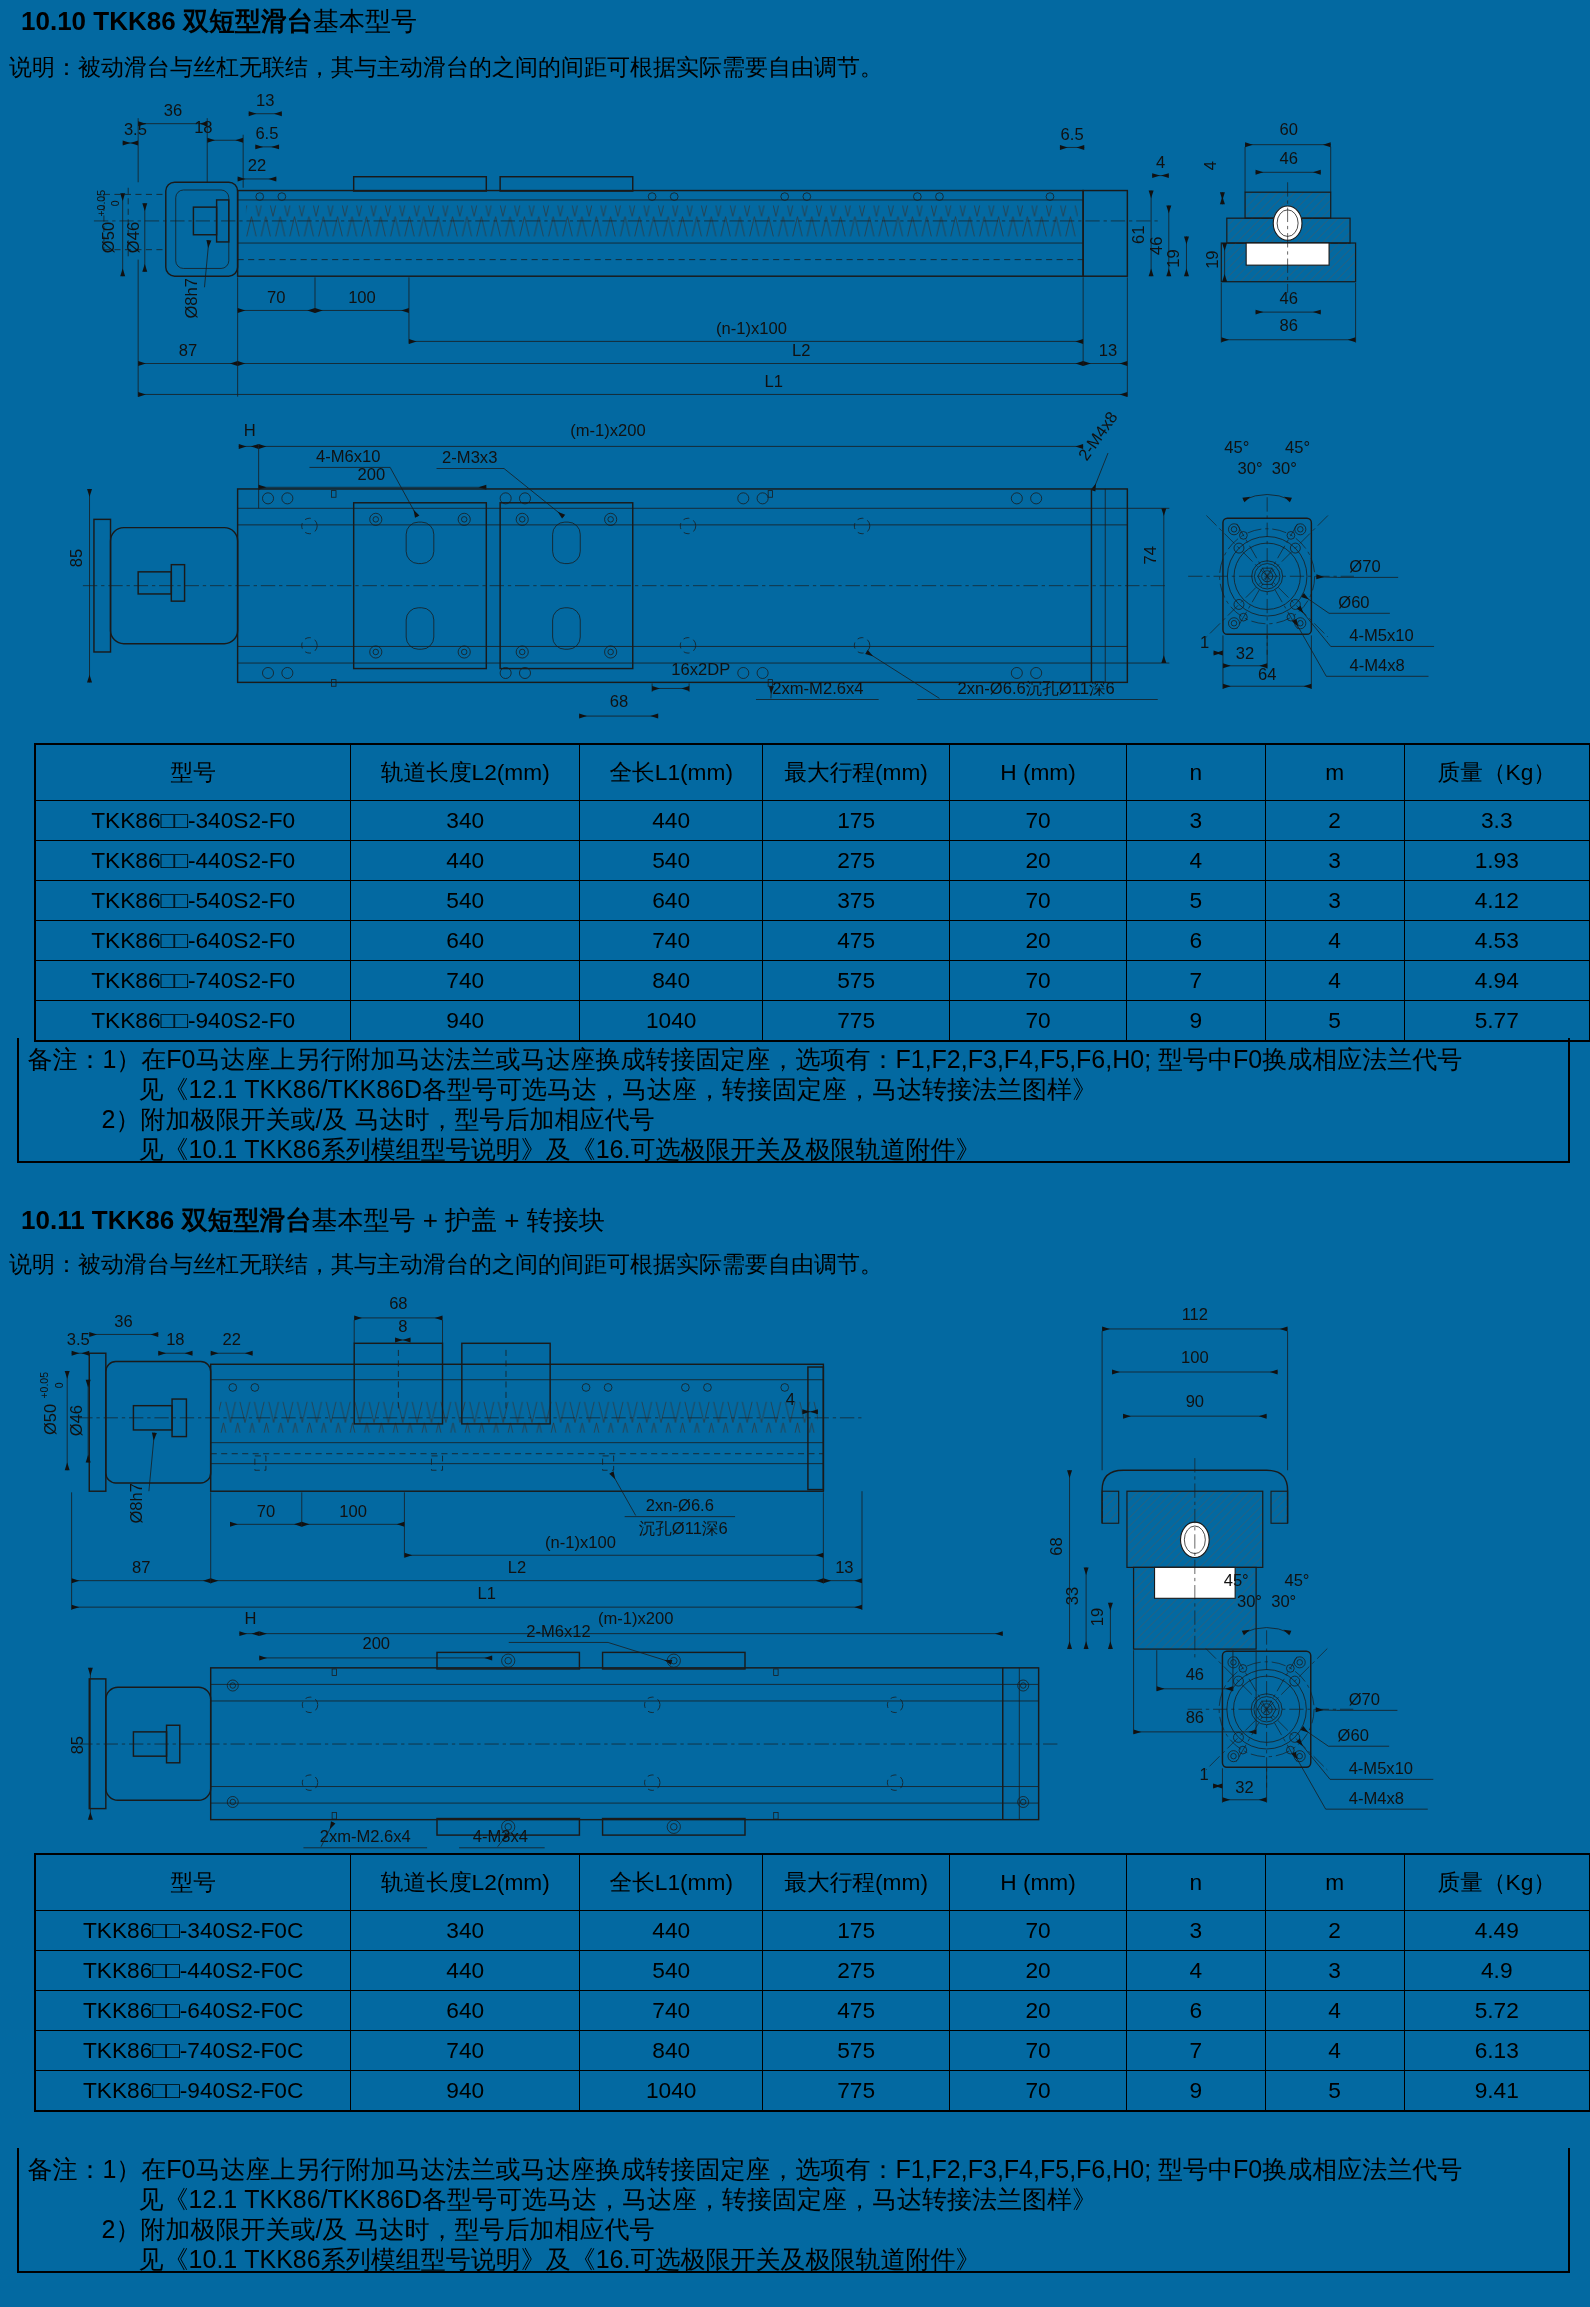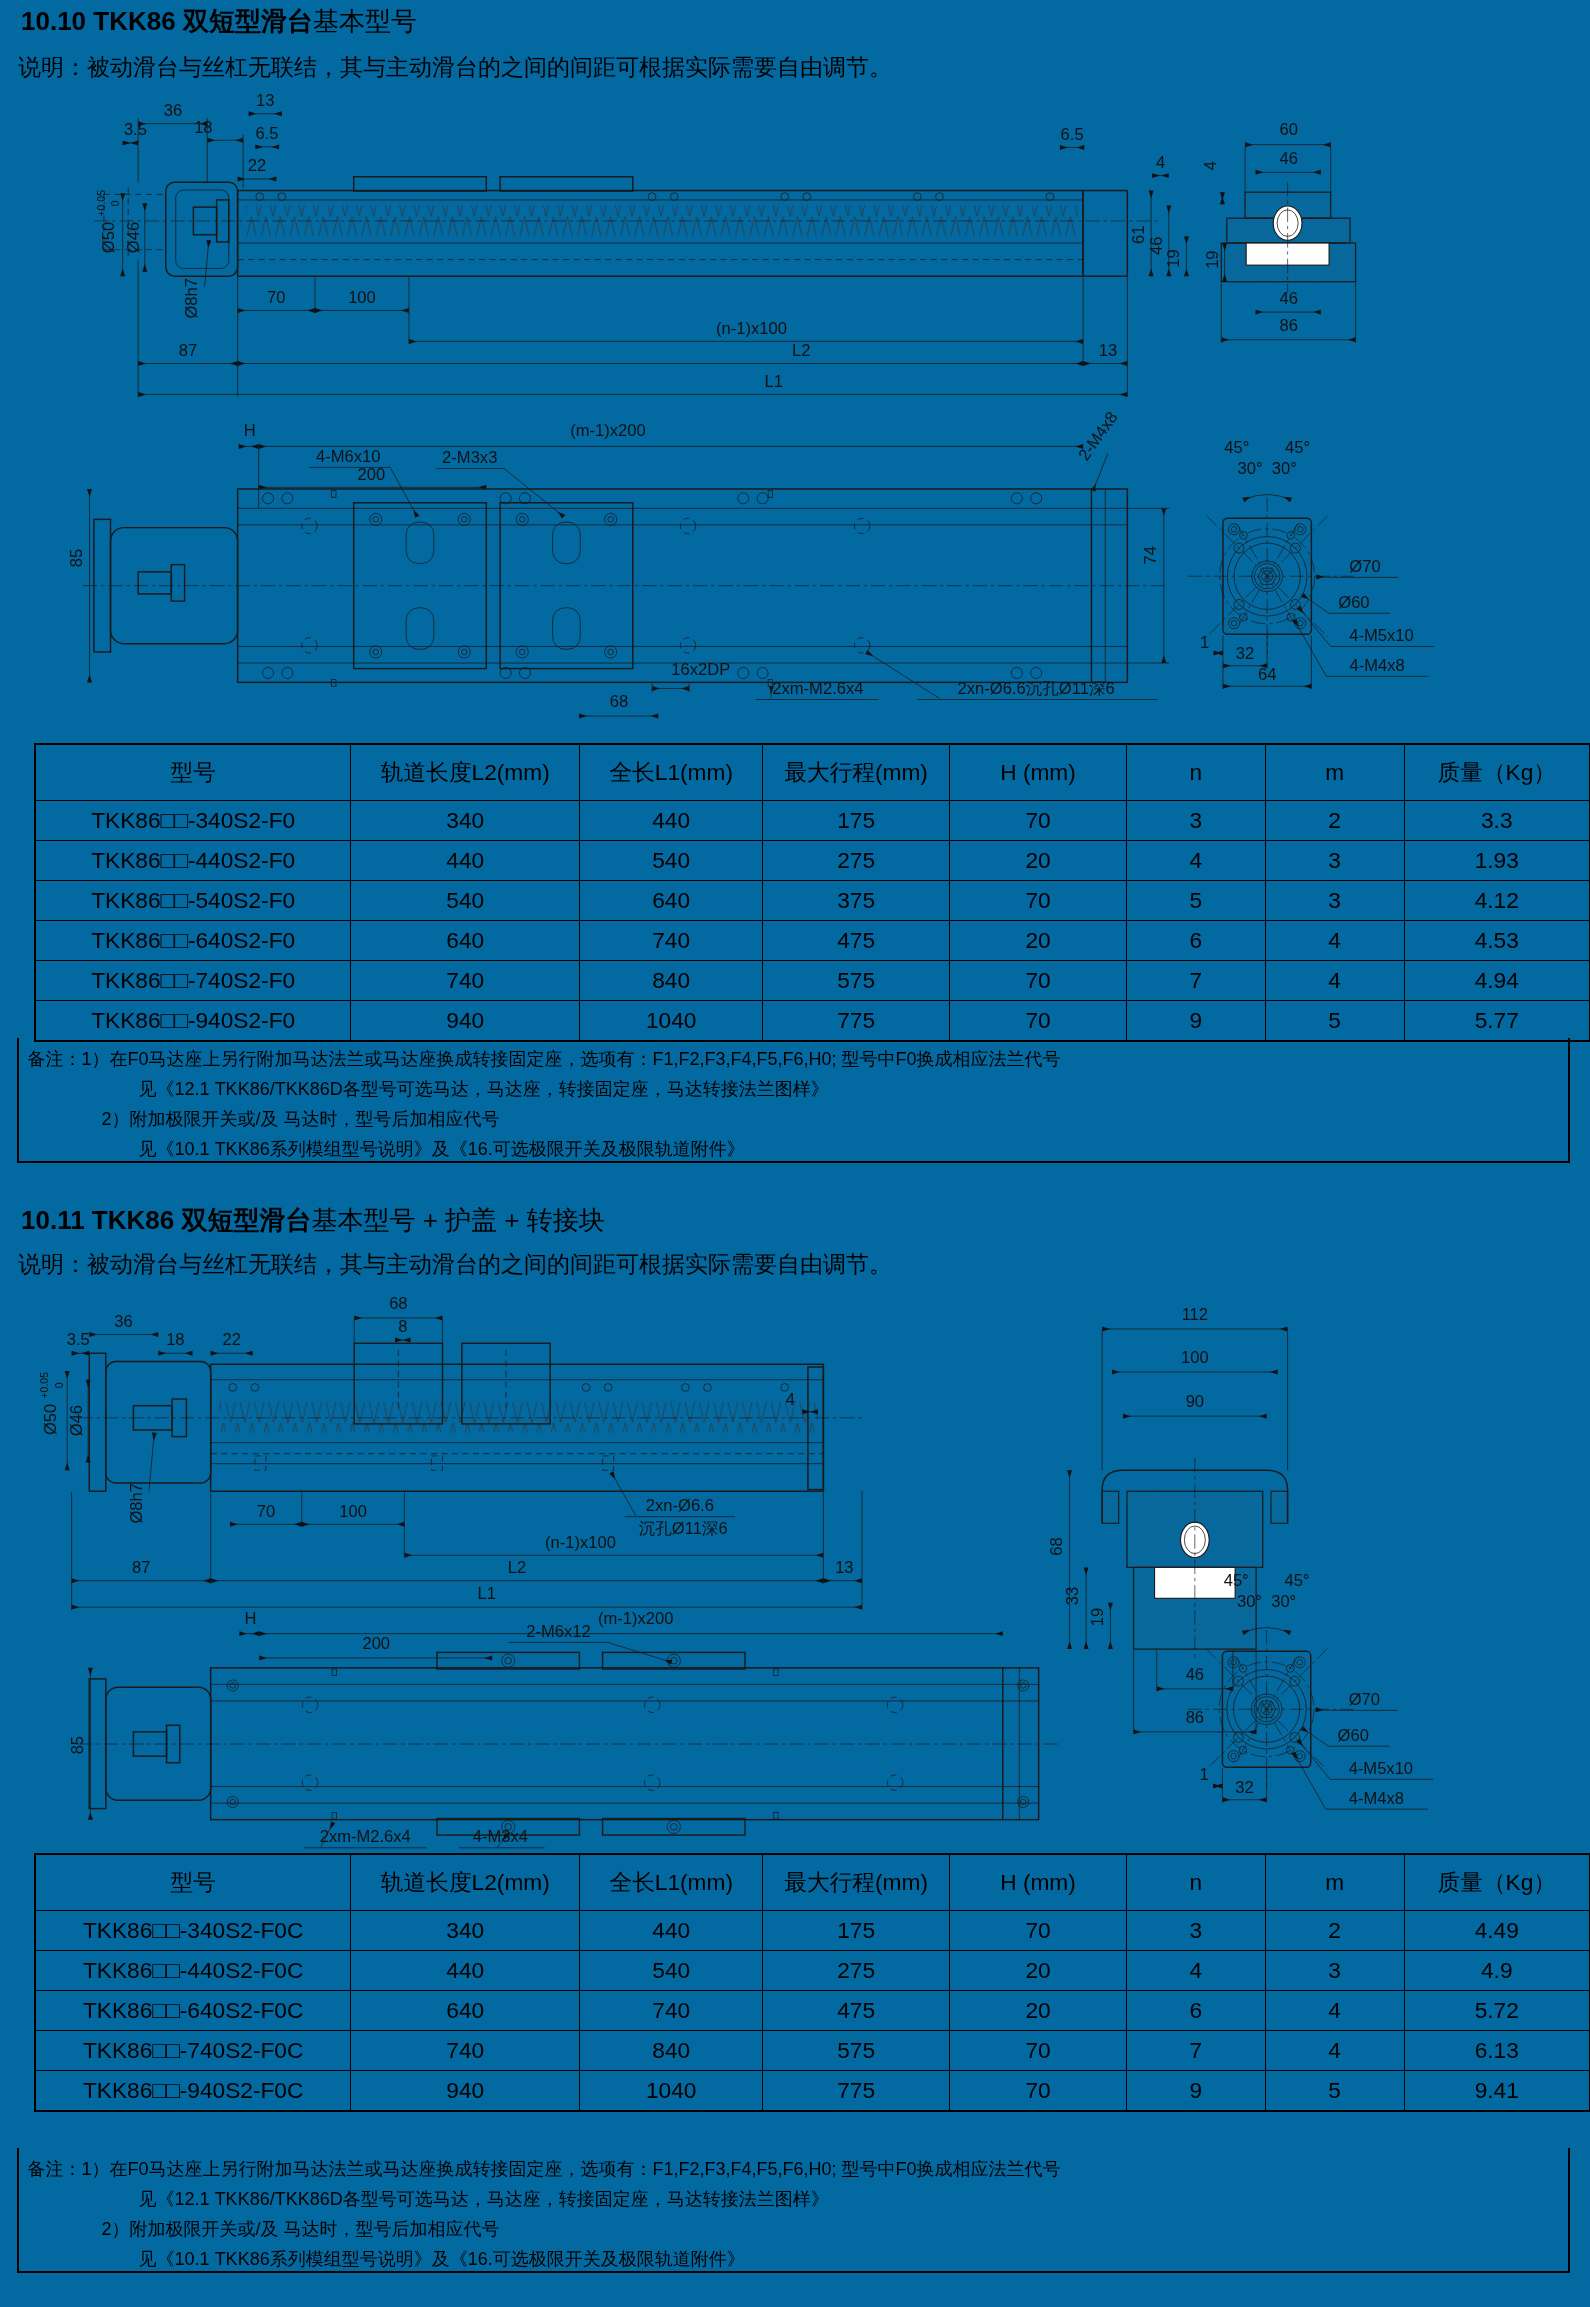--- a/index.html
+++ b/index.html
@@ -1,29 +1,29 @@
 <!DOCTYPE html>
 <html style="font-size:8.8px"><head>
 <meta charset="utf-8">
 <style>
   html,body{margin:0;padding:0;background:#e8e8e8;}
   .page{position:relative;width:1591px;height:2307px;background:#0369a1;
         font-family:"Liberation Sans",sans-serif;color:#000;overflow:hidden;}
   .h-block{position:absolute;left:21px;font-size:26px;white-space:nowrap;}
   .hnum,.hname{font-weight:bold;}
   .hsuf{font-weight:normal;}
-  .h-desc{position:absolute;left:18px;font-size:23px;white-space:nowrap;}
+  .h-desc{position:absolute;left:9px;font-size:23px;white-space:nowrap;}
   table.spec{position:absolute;left:34px;border-collapse:collapse;table-layout:fixed;
              border:2.2px solid #000;}
   table.spec th,table.spec td{border:1.4px solid #000;text-align:center;vertical-align:middle;
              font-size:22.7px;font-weight:normal;padding:0;overflow:hidden;white-space:nowrap;}
   table.spec th{height:55px;}
   table.spec td{height:39px;}
   .notes{position:absolute;left:16.6px;width:1553px;border:2.2px solid #000;border-top:none;
-         font-size:18px;padding-top:5.5px;box-sizing:border-box;}
+         font-size:25px;padding-top:5.5px;box-sizing:border-box;}
   .nl{height:30px;line-height:30px;white-space:nowrap;}
   .ind1{padding-left:8.8px;}
   .ind2{padding-left:120px;}
   .ind3{padding-left:83px;}
   svg{position:absolute;left:0;}
   .ln{stroke:#1a1a1a;stroke-width:2.6;fill:none;}
   .thin{stroke:#1a1a1a;stroke-width:1.4;fill:none;}
   .cl{stroke:#1a1a1a;stroke-width:1.2;fill:none;stroke-dasharray:26 7 6 7;}
   .dsh{stroke:#1a1a1a;stroke-width:1.4;fill:none;stroke-dasharray:11 8;}
   .dim{stroke:#1a1a1a;stroke-width:1.4;fill:none;}

